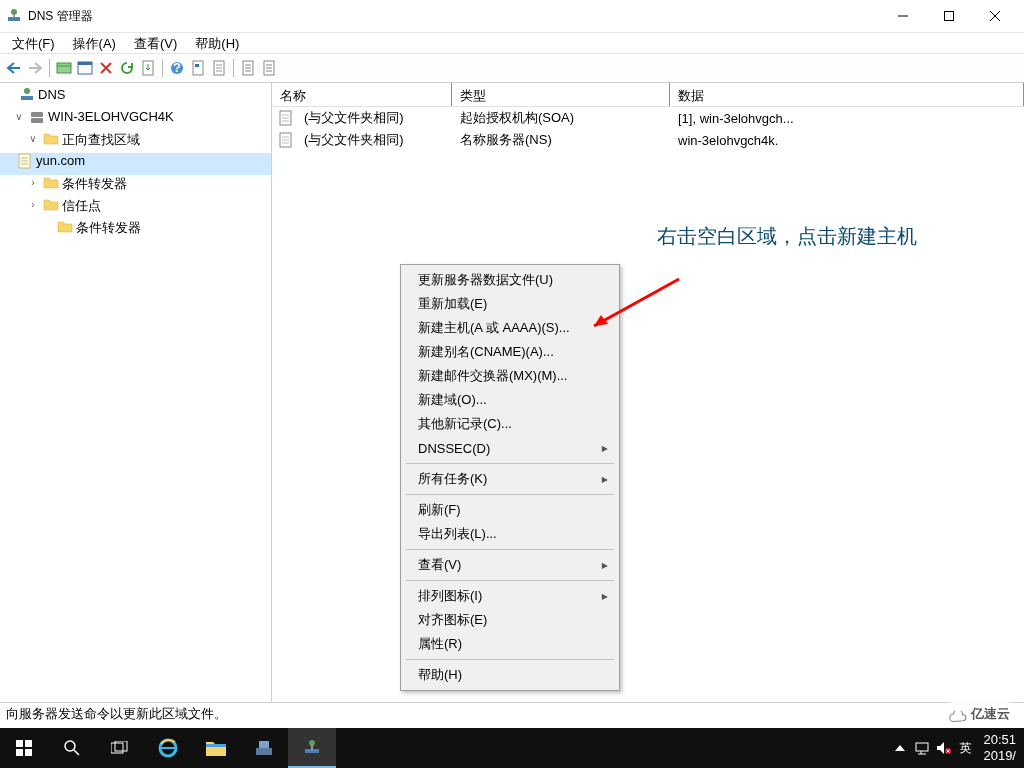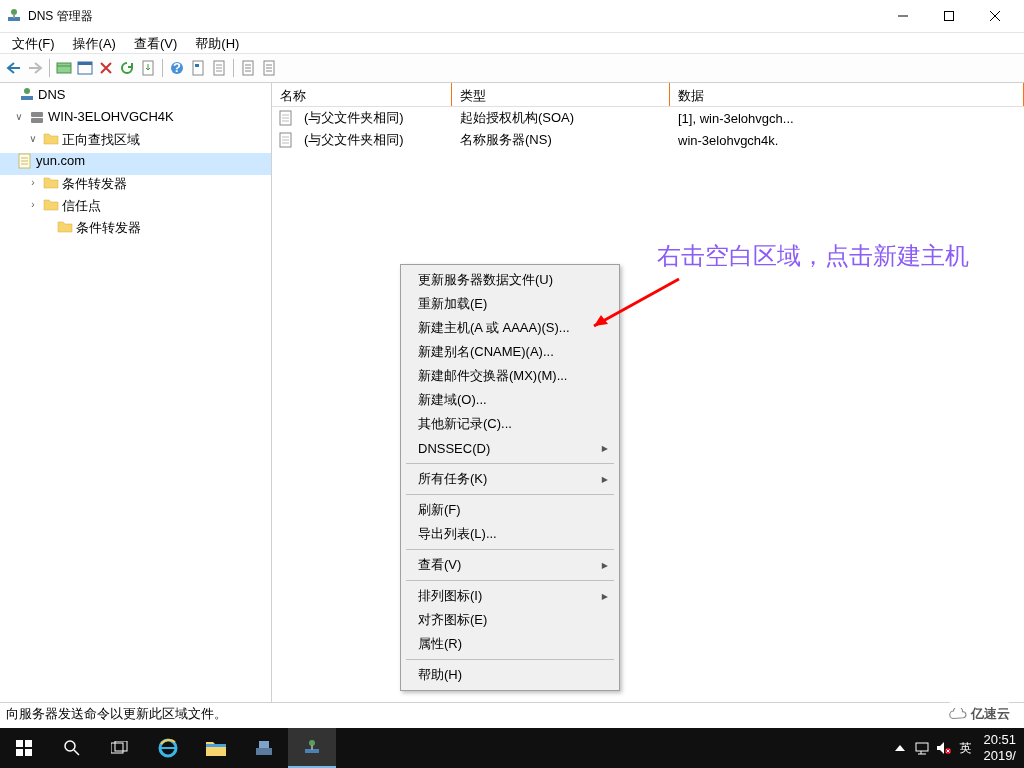--- a/index.html
+++ b/index.html
@@ -45,34 +45,34 @@
 
 .statusbar{height:20px;padding:2px 6px;font-size:13px;background:#fff}
 
 
 .ctx{position:absolute;left:400px;top:264px;width:220px;background:#f0f0f0;border:1px solid #a0a0a0;box-shadow:2px 2px 4px rgba(0,0,0,.25);padding:3px}
 .ctx-item{height:24px;display:flex;align-items:center;padding:0 24px 0 14px;font-size:13px;position:relative}
 .ctx-item.has-sub::after{content:"▶";position:absolute;right:8px;font-size:8px;color:#555}
 .ctx-sep{height:1px;background:#c0c0c0;margin:3px 2px}
 
 
-.anno{position:absolute;left:657px;top:240px;color:#8b5cf6;font-size:24px;font-weight:500;white-space:nowrap}
+.anno{position:absolute;left:657px;top:223px;color:#0c4a6e;font-size:20px;font-weight:500;white-space:nowrap}
 .anno-arrow{position:absolute;left:584px;top:276px;pointer-events:none}
 
 
 .taskbar{position:absolute;left:0;bottom:0;width:100%;height:40px;background:#101010;display:flex;align-items:center;color:#fff}
 .task-btn{width:48px;height:40px;display:flex;align-items:center;justify-content:center}
 .task-btn.active{background:#333;border-bottom:2px solid #76b9ed}
 .tray{margin-left:auto;display:flex;align-items:center;height:40px}
 .tray-icon{width:22px;height:40px;display:flex;align-items:center;justify-content:center;font-size:12px}
 .tray-time{padding:0 8px;text-align:center;font-size:12px;line-height:1.2}
 .ime{font-size:12px;padding:0 4px}
 
 
-.watermark{position:absolute;right:6px;bottom:42px;background:rgba(255,255,255,.85);border-radius:14px;padding:3px 8px;display:flex;align-items:center;gap:4px;font-size:12px;color:#555;font-weight:600}
+.watermark{position:absolute;right:6px;bottom:42px;background:rgba(255,255,255,.85);border-radius:14px;padding:3px 8px;display:flex;align-items:flex-end;gap:4px;font-size:12px;color:#555;font-weight:600}
 .watermark .cloud{width:18px;height:12px}
 
 
 .folder-i{fill:#f7d56e;stroke:#d9a93a;stroke-width:.5}
 .page-i{fill:#fff;stroke:#888;stroke-width:1}
 </style>
 </head>
 <body>
 
 <div class="titlebar">

